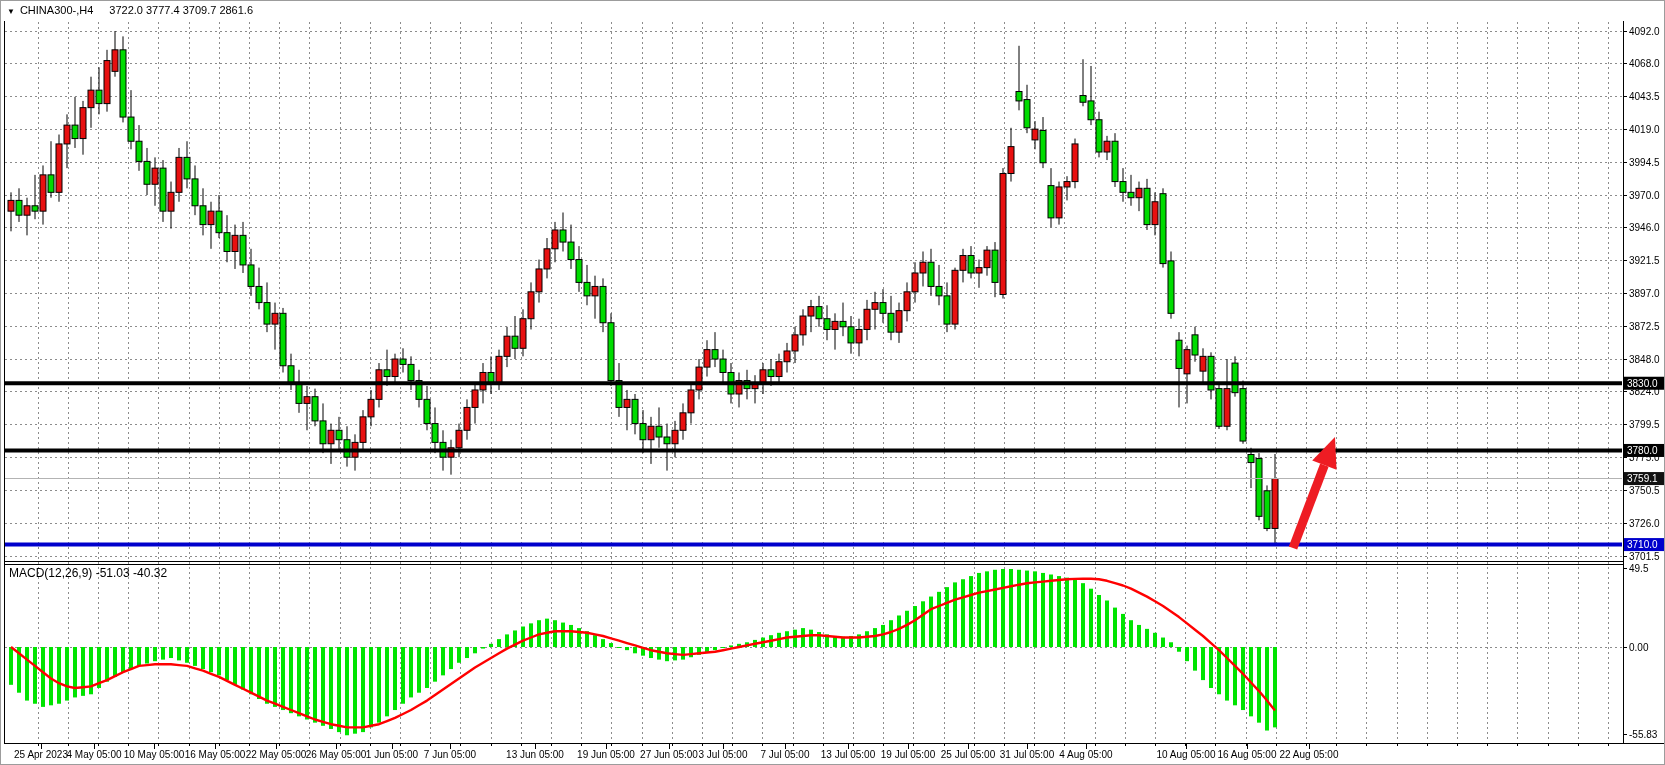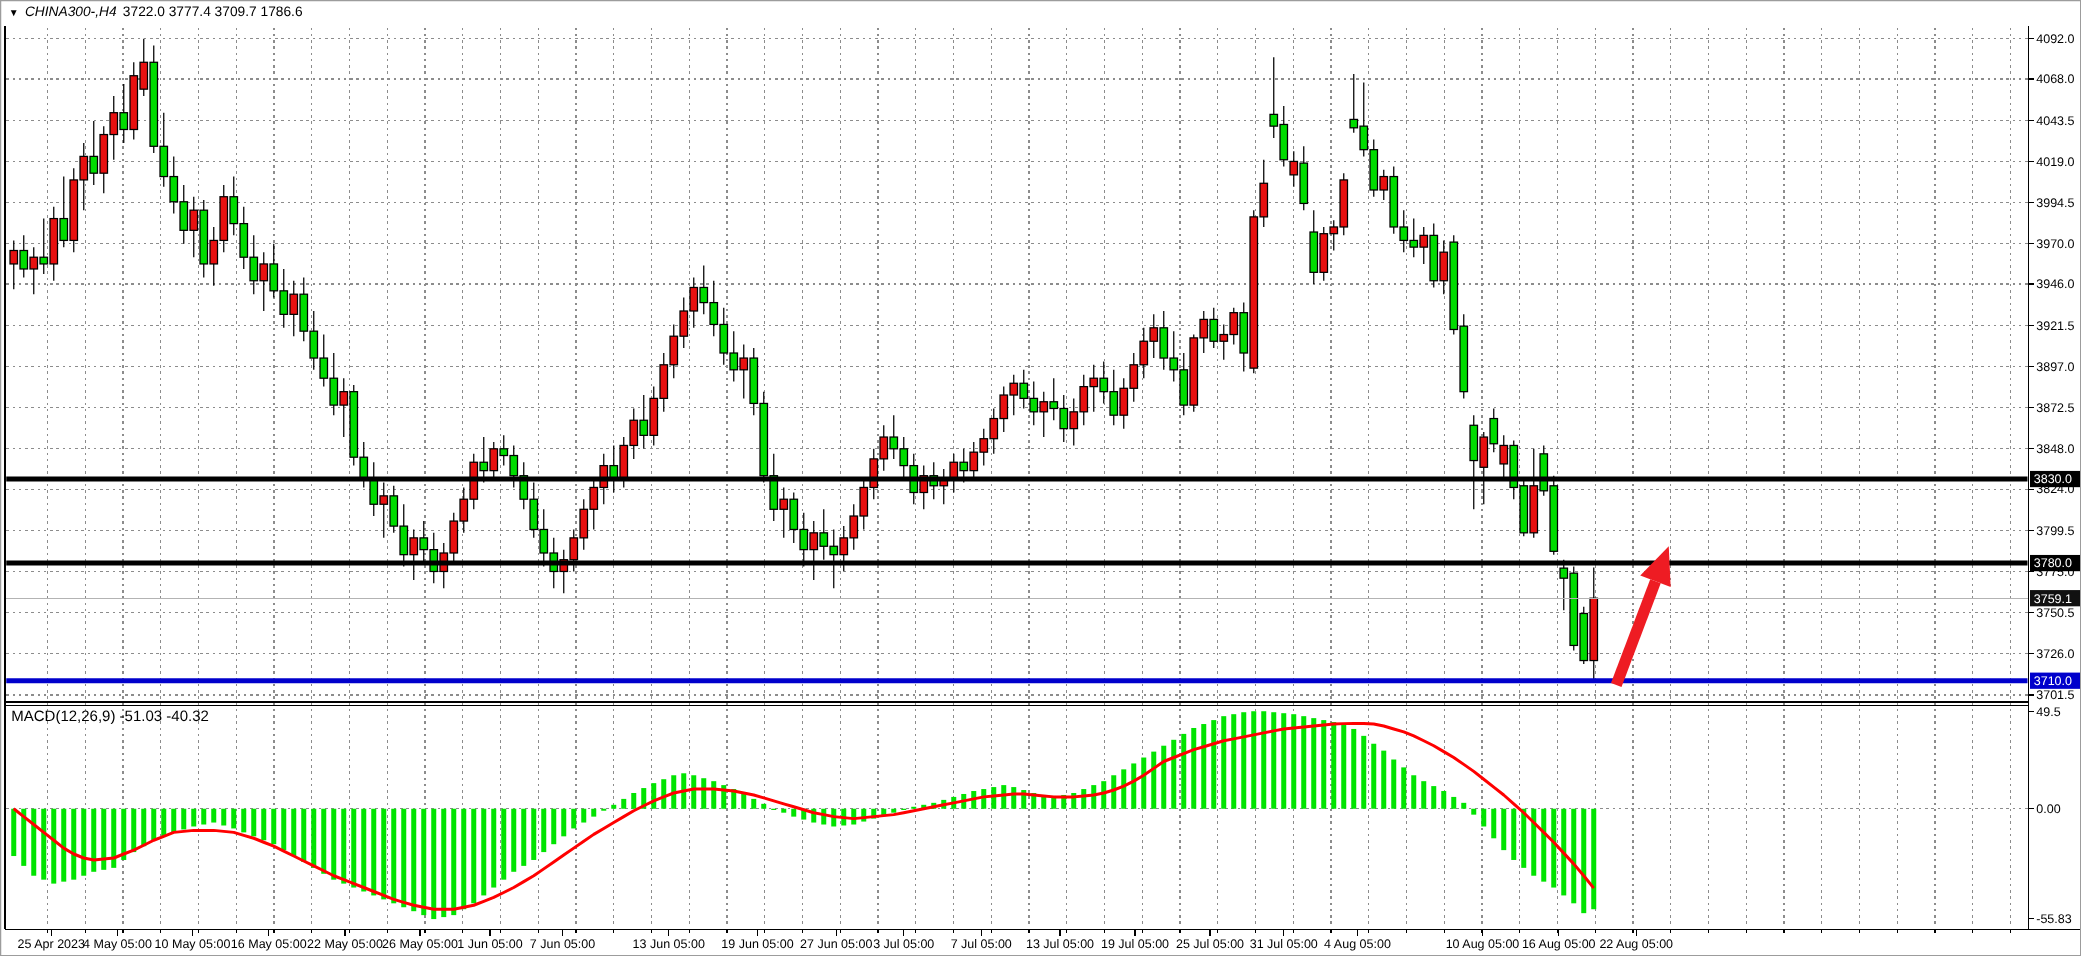--- a/index.html
+++ b/index.html
@@ -2,21 +2,21 @@
 <html><head>
 <meta charset="utf-8">
 <style>
   html,body{margin:0;padding:0;background:#e8e8e8;}
   #win{position:relative;width:1665px;height:765px;background:#ffffff;
        border:1px solid #9c9c9c;box-sizing:border-box;overflow:hidden;
        font-family:"Liberation Sans",sans-serif;}
   #chart-svg{position:absolute;left:0;top:0;}
   #symline{position:absolute;left:6px;top:3px;font-size:11px;color:#000;white-space:nowrap;z-index:5;}
   #symline .dd{font-size:8px;margin-right:5px;}
-  #symline .sym{margin-right:5px;font-style:italic;}
+  #symline .sym{margin-right:16px;}
   #macdlbl{position:absolute;left:8px;top:565px;font-size:12px;color:#000;z-index:5;}
   text{font-family:"Liberation Sans",sans-serif;font-size:10px;fill:#000;}
   text.badge{fill:#ffffff;}
   .grid{stroke:#8c8c8c;stroke-width:1;stroke-dasharray:2 3;shape-rendering:crispEdges;}
   .frame{stroke:#000000;stroke-width:1;shape-rendering:crispEdges;}
 </style>
 </head>
 <body>
 
 <div id="win">
@@ -719,16 +719,16 @@
       <line x1="1085" y1="742" x2="1085" y2="748" class="frame"></line>
       <text x="1085" y="757" text-anchor="middle">4 Aug 05:00</text>
       <line x1="1185" y1="742" x2="1185" y2="748" class="frame"></line>
       <text x="1185" y="757" text-anchor="middle">10 Aug 05:00</text>
       <line x1="1246" y1="742" x2="1246" y2="748" class="frame"></line>
       <text x="1246" y="757" text-anchor="middle">16 Aug 05:00</text>
       <line x1="1308" y1="742" x2="1308" y2="748" class="frame"></line>
       <text x="1308" y="757" text-anchor="middle">22 Aug 05:00</text>
     </svg>
   <div id="symline">
-    <span class="dd">▼</span><span class="sym">CHINA300-,H4</span><span>3722.0 3777.4 3709.7 1786.6</span>
+    <span class="dd">▼</span><span class="sym">CHINA300-,H4</span><span>3722.0 3777.4 3709.7 2861.6</span>
   </div>
   <div id="macdlbl">MACD(12,26,9) -51.03 -40.32</div>
 </div>
 
 </body></html>

